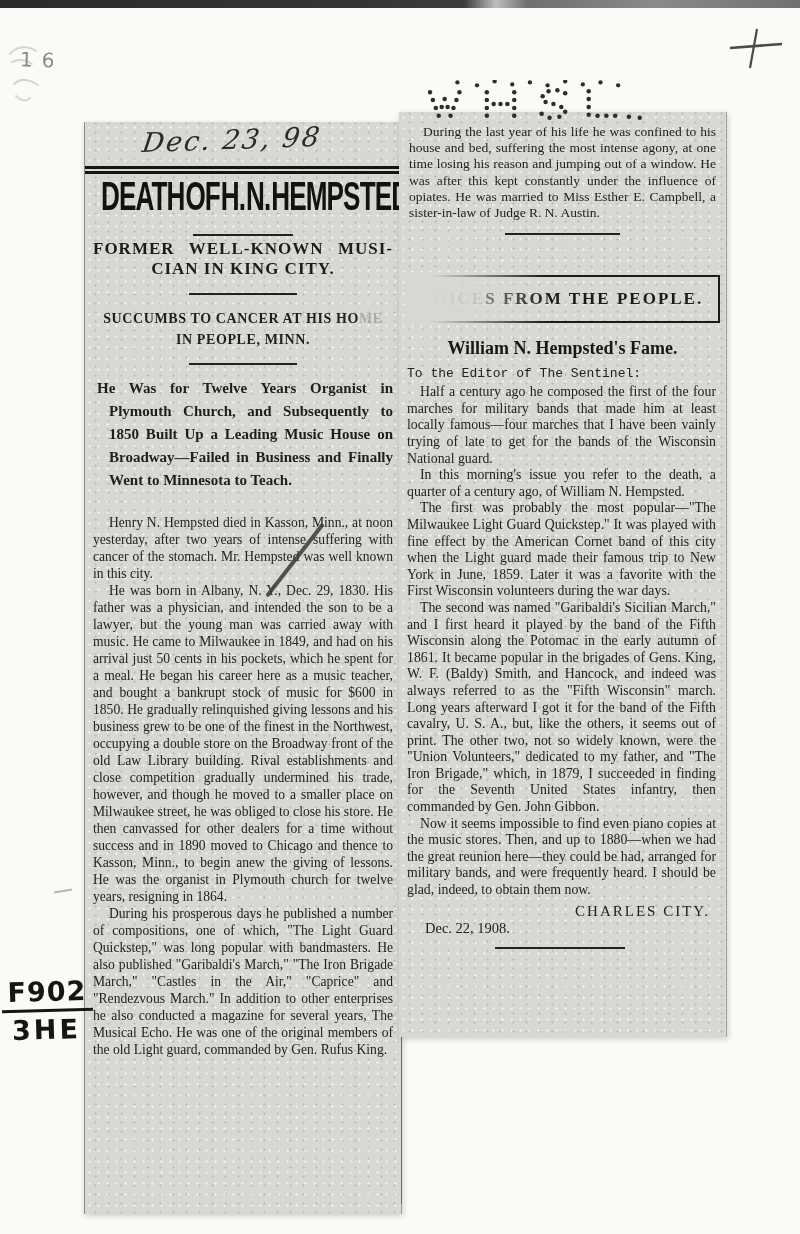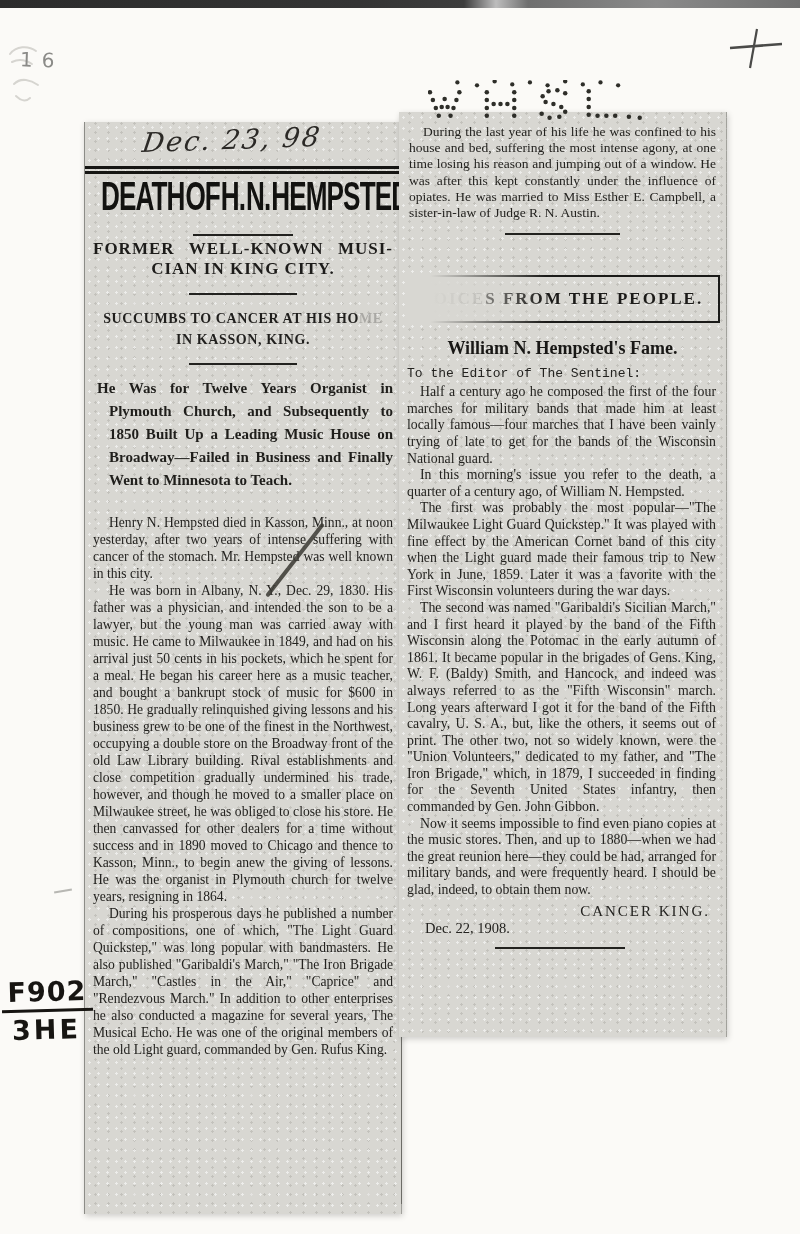--- a/index.html
+++ b/index.html
@@ -199,21 +199,21 @@
   <div class="rule-short" style="width:100px;margin-top:6px;"></div>
 
   <div class="subhead">
     <div class="justify-last">FORMER WELL-KNOWN MUSI-</div>
     <div class="center">CIAN IN KING CITY.</div>
   </div>
   <div class="rule-short" style="width:108px;margin-top:14px;"></div>
 
   <div class="deck1 center">
     <div><span>SUCCUMBS TO CANCER AT HIS HO</span><span class="faded">ME</span></div>
-    <div>IN KASSON, KING.</div>
+    <div>IN PEOPLE, MINN.</div>
   </div>
   <div class="rule-short" style="width:108px;margin-top:13px;"></div>
 
   <div class="summary">He Was for Twelve Years Organist in Plymouth Church, and Subsequently to 1850 Built Up a Leading Music House on Broadway—Failed in Business and Finally Went to Minnesota to Teach.</div>
 
   <div class="body-text">
     <p>Henry N. Hempsted died in Kasson, Minn., at noon yesterday, after two years of intense suffering with cancer of the stomach. Mr. Hempsted was well known in this city.</p>
     <p>He was born in Albany, N. Y., Dec. 29, 1830. His father was a physician, and intended the son to be a lawyer, but the young man was carried away with music. He came to Milwaukee in 1849, and had on his arrival just 50 cents in his pockets, which he spent for a meal. He began his career here as a music teacher, and bought a bankrupt stock of music for $600 in 1850. He gradually relinquished giving lessons and his business grew to be one of the finest in the Northwest, occupying a double store on the Broadway front of the old Law Library building. Rival establishments and close competition gradually undermined his trade, however, and though he moved to a smaller place on Milwaukee street, he was obliged to close his store. He then canvassed for other dealers for a time without success and in 1890 moved to Chicago and thence to Kasson, Minn., to begin anew the giving of lessons. He was the organist in Plymouth church for twelve years, resigning in 1864.</p>
     <p>During his prosperous days he published a number of compositions, one of which, "The Light Guard Quickstep," was long popular with bandmasters. He also published "Garibaldi's March," "The Iron Brigade March," "Castles in the Air," "Caprice" and "Rendezvous March." In addition to other enterprises he also conducted a magazine for several years, The Musical Echo. He was one of the original members of the old Light guard, commanded by Gen. Rufus King.</p>
   </div>
@@ -236,21 +236,21 @@
   <div class="salutation">To the Editor of The Sentinel:</div>
 
   <div class="letter-body">
     <p>Half a century ago he composed the first of the four marches for military bands that made him at least locally famous—four marches that I have been vainly trying of late to get for the bands of the Wisconsin National guard.</p>
     <p>In this morning's issue you refer to the death, a quarter of a century ago, of William N. Hempsted.</p>
     <p>The first was probably the most popular—"The Milwaukee Light Guard Quickstep." It was played with fine effect by the American Cornet band of this city when the Light guard made their famous trip to New York in June, 1859. Later it was a favorite with the First Wisconsin volunteers during the war days.</p>
     <p>The second was named "Garibaldi's Sicilian March," and I first heard it played by the band of the Fifth Wisconsin along the Potomac in the early autumn of 1861. It became popular in the brigades of Gens. King, W. F. (Baldy) Smith, and Hancock, and indeed was always referred to as the "Fifth Wisconsin" march. Long years afterward I got it for the band of the Fifth cavalry, U. S. A., but, like the others, it seems out of print. The other two, not so widely known, were the "Union Volunteers," dedicated to my father, and "The Iron Brigade," which, in 1879, I succeeded in finding for the Seventh United States infantry, then commanded by Gen. John Gibbon.</p>
     <p>Now it seems impossible to find even piano copies at the music stores. Then, and up to 1880—when we had the great reunion here—they could be had, arranged for military bands, and were frequently heard. I should be glad, indeed, to obtain them now.</p>
   </div>
 
-  <div class="signature">CANCER KING.</div>
+  <div class="signature">CHARLES CITY.</div>
   <div class="letter-date">Dec. 22, 1908.</div>
   <div class="rule-short rule-b"></div>
 </div>
 
 <div class="call-number">
   <div><span class="l1">F902</span></div>
   <div class="l2">3HE</div>
 </div>
 
 <div class="pencil-tick"></div>

